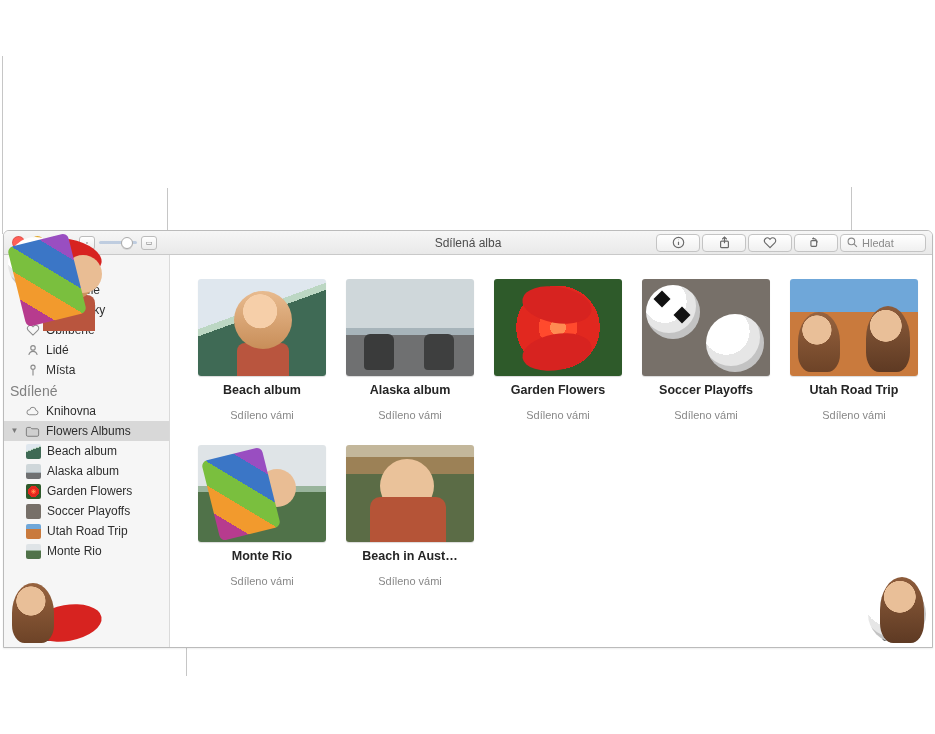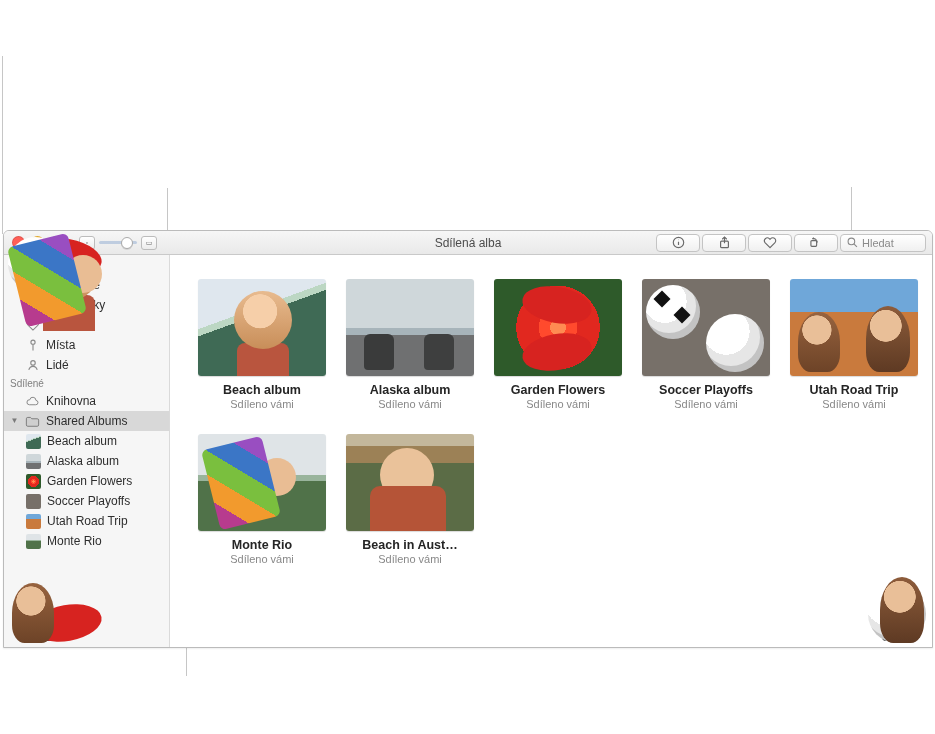--- a/index.html
+++ b/index.html
@@ -123,21 +123,21 @@
   
   .sidebar{
     width:165px;flex:0 0 165px;
     background:#f6f6f6;
     border-right:1px solid #dadada;
     overflow:hidden;
     padding-top:4px;
     font-size:12px;
   }
   .group-label{
-    padding:3px 6px 2px 6px;color:#808080;font-size:10px;
+    padding:3px 6px 2px 6px;color:#808080;font-size:14px;
   }
   .side-item{
     display:flex;align-items:center;gap:6px;
     padding:2px 4px 2px 6px;
     line-height:16px;
     color:#2e2e2e;
     cursor:default;
     white-space:nowrap;
   }
   .side-item .disclosure{
@@ -172,21 +172,21 @@
   .album-cover{
     width:128px;height:97px;border-radius:3px;
     box-shadow:0 1px 1px rgba(0,0,0,.15);
     position:relative;overflow:hidden;
   }
   .album-title{
     margin-top:7px;font-size:12.5px;font-weight:600;color:#252525;
     max-width:128px;overflow:hidden;text-overflow:ellipsis;white-space:nowrap;
   }
   .album-sub{
-    font-size:11px;color:#888;margin-top:1px;
+    font-size:11px;color:#888;margin-top:12px;
   }
 
   
   .cover-beach{background:linear-gradient(160deg,#dfe7ee 0 35%,#bcd7c3 35% 40%,#3f6a55 40% 100%);}
   .cover-beach::after{content:"";position:absolute;left:36px;top:12px;width:58px;height:58px;border-radius:50%;background:radial-gradient(circle at 45% 35%,#f6cfa9 0 34%,transparent 35%),linear-gradient(#e8bb8f,#c88e59);}
   .cover-beach::before{content:"";position:absolute;left:39px;top:64px;width:52px;height:36px;background:#b9553e;border-radius:8px 8px 0 0;}
 
   .cover-alaska{background:linear-gradient(#cfd7da 0 50%,#a7b4ba 50% 58%,#6f7071 58% 100%);}
   .cover-alaska::before{content:"";position:absolute;left:18px;bottom:6px;width:30px;height:36px;background:#3a3b3b;border-radius:6px 6px 4px 4px;}
   .cover-alaska::after{content:"";position:absolute;right:20px;bottom:6px;width:30px;height:36px;background:#3e3f3f;border-radius:6px 6px 4px 4px;}
@@ -325,59 +325,59 @@
                 <path d="M11 18 3.5 10.5a4.6 4.6 0 0 1 6.5-6.5L11 5l1-1a4.6 4.6 0 1 1 6.5 6.5Z"></path>
               </svg>
           </span>
           <span>Oblíbené</span>
         </div>
 
         <div class="side-item">
           <span class="disclosure"></span>
           <span class="icon">
             <svg width="14" height="14" viewBox="0 0 20 20" fill="none" stroke="#8a8a8a" stroke-width="1.6">
+                <circle cx="10" cy="7" r="3.2"></circle>
+                <path d="M4 17c1-3.5 4-5 6-5s5 1.5 6 5"></path>
+              </svg>
+          </span>
+          <span>Lidé</span>
+        </div>
+
+        <div class="side-item">
+          <span class="disclosure"></span>
+          <span class="icon">
+            <svg width="14" height="14" viewBox="0 0 20 20" fill="none" stroke="#8a8a8a" stroke-width="1.6">
                 <circle cx="10" cy="6" r="3"></circle>
                 <path d="M10 9v9"></path>
               </svg>
           </span>
           <span>Místa</span>
         </div>
 
-        <div class="side-item">
-          <span class="disclosure"></span>
-          <span class="icon">
-            <svg width="14" height="14" viewBox="0 0 20 20" fill="none" stroke="#8a8a8a" stroke-width="1.6">
-                <circle cx="10" cy="7" r="3.2"></circle>
-                <path d="M4 17c1-3.5 4-5 6-5s5 1.5 6 5"></path>
-              </svg>
-          </span>
-          <span>Lidé</span>
-        </div>
-
 
         <div class="group-label">Sdílené</div>
 
         <div class="side-item">
           <span class="disclosure"></span>
           <span class="icon">
             <svg width="15" height="14" viewBox="0 0 24 18" fill="none" stroke="#8a8a8a" stroke-width="1.6">
                 <path d="M7 15a4 4 0 1 1 .6-7.97A5 5 0 0 1 17.5 8 3.5 3.5 0 0 1 17 15Z"></path>
               </svg>
           </span>
           <span>Knihovna</span>
         </div>
 
         <div class="side-item selected">
           <span class="disclosure">▼</span>
           <span class="icon">
             <svg width="15" height="13" viewBox="0 0 22 18" fill="none" stroke="#7a7a7a" stroke-width="1.4">
                 <path d="M2 5a2 2 0 0 1 2-2h4l2 2h8a2 2 0 0 1 2 2v7a2 2 0 0 1-2 2H4a2 2 0 0 1-2-2Z" fill="#cfcfcf"></path>
               </svg>
           </span>
-          <span>Shared Albums</span>
+          <span>Flowers Albums</span>
         </div>
 
         <div class="side-item side-sub">
           <span class="thumb-icon cover-beach"></span>
           <span>Beach album</span>
         </div>
         <div class="side-item side-sub">
           <span class="thumb-icon cover-alaska"></span>
           <span>Alaska album</span>
         </div>

